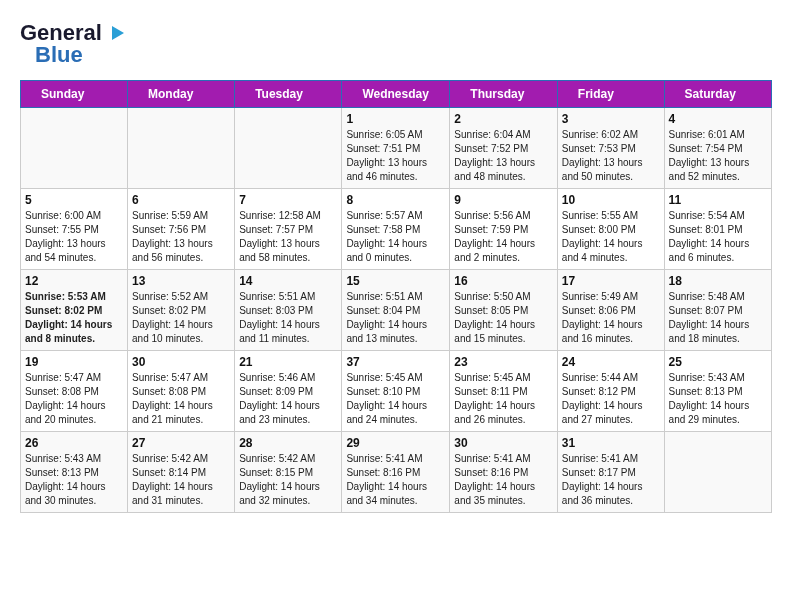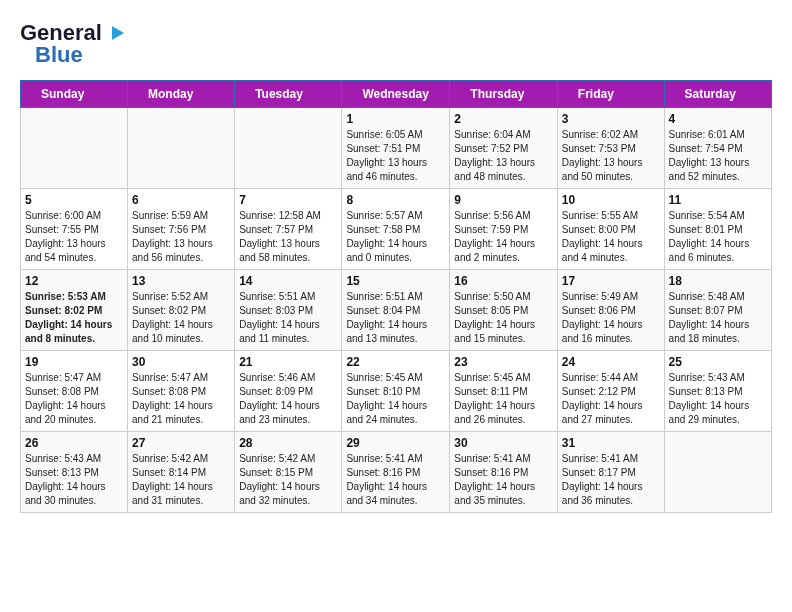--- a/index.html
+++ b/index.html
@@ -257,37 +257,37 @@
 and 21 minutes.</div>
         </td>
         <td>
           <div class="day-num">21</div>
           <div class="day-info" style="white-space: pre-line;">Sunrise: 5:46 AM
 Sunset: 8:09 PM
 Daylight: 14 hours
 and 23 minutes.</div>
         </td>
         <td>
-          <div class="day-num">22</div>
+          <div class="day-num">37</div>
           <div class="day-info" style="white-space: pre-line;">Sunrise: 5:45 AM
 Sunset: 8:10 PM
 Daylight: 14 hours
 and 24 minutes.</div>
         </td>
         <td>
           <div class="day-num">23</div>
           <div class="day-info" style="white-space: pre-line;">Sunrise: 5:45 AM
 Sunset: 8:11 PM
 Daylight: 14 hours
 and 26 minutes.</div>
         </td>
         <td>
           <div class="day-num">24</div>
           <div class="day-info" style="white-space: pre-line;">Sunrise: 5:44 AM
-Sunset: 2:12 PM
+Sunset: 8:12 PM
 Daylight: 14 hours
 and 27 minutes.</div>
         </td>
         <td>
           <div class="day-num">25</div>
           <div class="day-info" style="white-space: pre-line;">Sunrise: 5:43 AM
 Sunset: 8:13 PM
 Daylight: 14 hours
 and 29 minutes.</div>
         </td>

